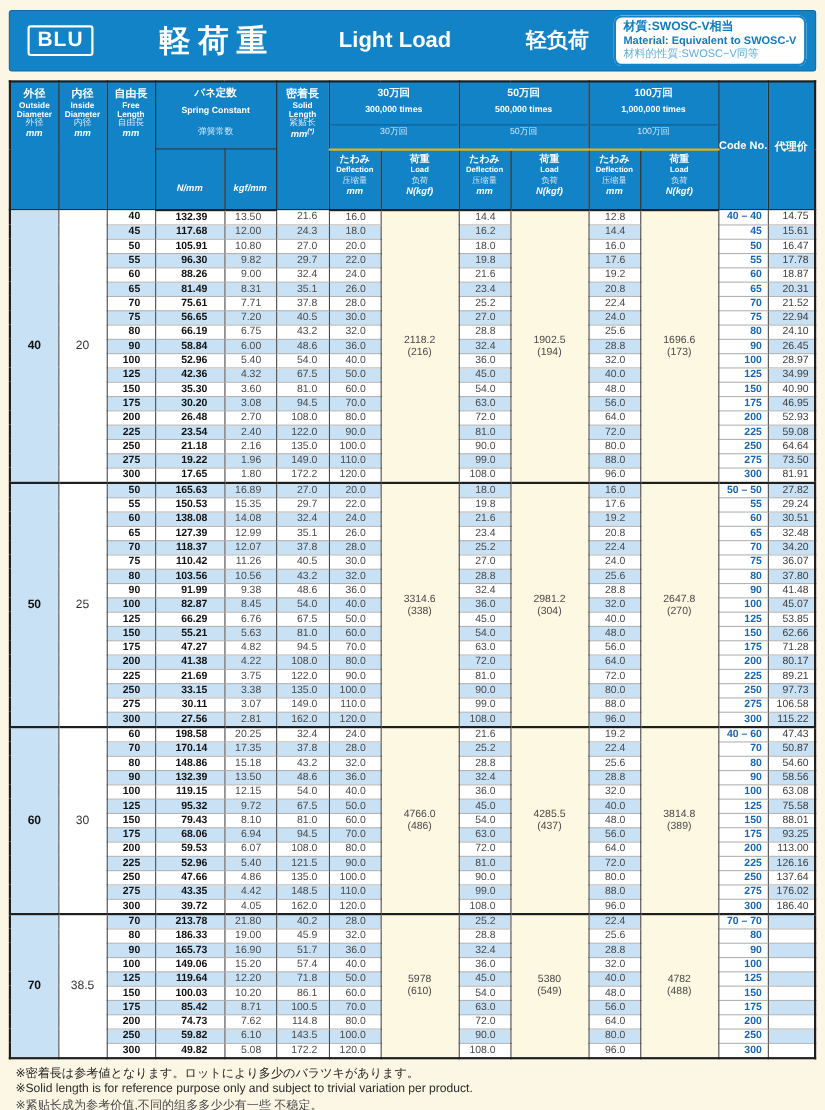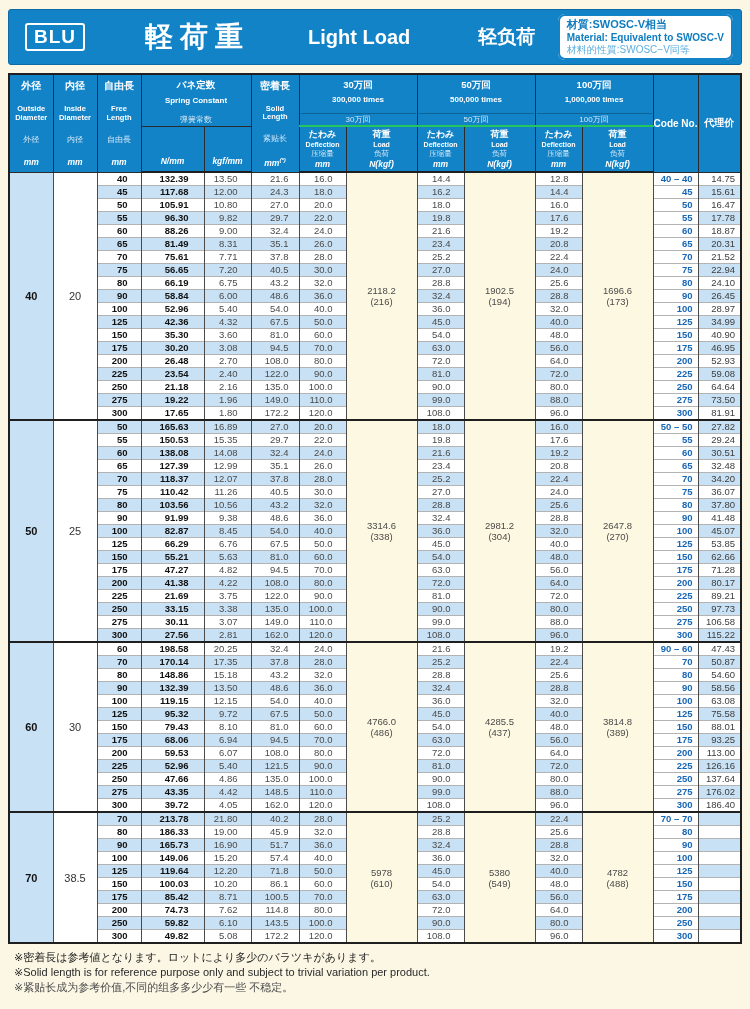--- a/index.html
+++ b/index.html
@@ -36,22 +36,22 @@
   
   table.spec{
     border-collapse:collapse;table-layout:fixed;width:732px;margin-top:8px;
     border:2px solid #1f1f1f;background:#fff;
   }
   thead th{
     background:#1383C8;color:#fff;border:1px solid #2b2b2b;
     padding:0;font-weight:bold;vertical-align:top;
   }
   thead tr.hrow2 th{border-bottom:2px solid #1f1f1f;}
-  th.span2{border-bottom:2px solid #22c55e;}
-  .hh{display:flex;flex-direction:column;justify-content:space-between;align-items:center;height:96px;box-sizing:border-box;padding:5px 1px 4px 1px;}
+  th.span2{border-bottom:2px solid #eab308;}
+  .hh{display:flex;flex-direction:column;justify-content:flex-start;align-items:center;height:115px;box-sizing:border-box;padding:5px 1px 4px 1px;}
   .gh{display:flex;flex-direction:column;justify-content:space-between;align-items:center;height:50px;box-sizing:border-box;padding:5px 1px 0 1px;}
   .sh{display:flex;flex-direction:column;justify-content:space-between;align-items:center;height:44px;box-sizing:border-box;padding:2px 1px 3px 1px;}
   .uh{display:flex;flex-direction:column;justify-content:flex-end;align-items:center;height:44px;box-sizing:border-box;padding:0 0 5px 0;}
   .hjp{font-size:10px;line-height:1.15;}
   .hen{font-size:7.5px;line-height:1.1;text-align:center;}
   .hcn{font-size:8px;font-weight:normal;color:rgba(255,255,255,.82);line-height:1.1;}
   .hunit{font-size:8.5px;line-height:1;font-style:italic;}
   .hunit sup{font-size:6px;}
   .gh .hjp{font-size:9.5px;}
   .gh .hen{font-size:8px;}
@@ -688,21 +688,21 @@
           <td class="def stripe">21.6</td>
           <td class="load" rowspan="13">
             <div>4285.5</div>
             <div>(437)</div>
           </td>
           <td class="def stripe">19.2</td>
           <td class="load" rowspan="13">
             <div>3814.8</div>
             <div>(389)</div>
           </td>
-          <td class="code">90 – 60</td>
+          <td class="code">40 – 60</td>
           <td class="price stripe">47.43</td>
         </tr>
         <tr class="alt">
           <td class="fl stripe">70</td>
           <td class="nmm stripe">170.14</td>
           <td class="kgf stripe">17.35</td>
           <td class="sol stripe">37.8</td>
           <td class="def stripe">28.0</td>
           <td class="def stripe">25.2</td>
           <td class="def stripe">22.4</td>

